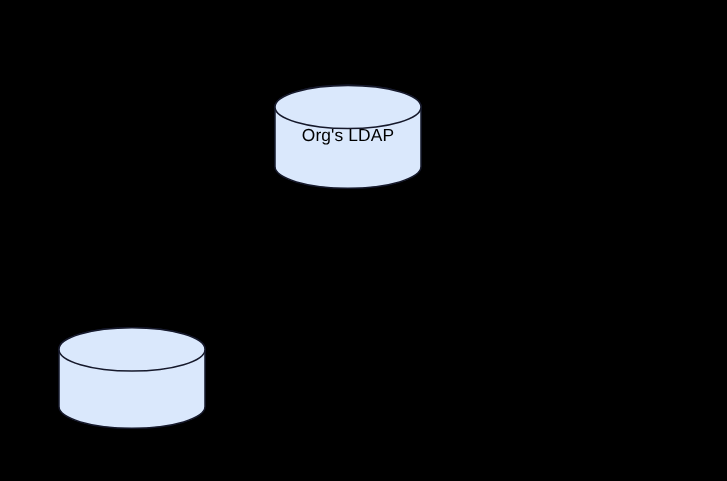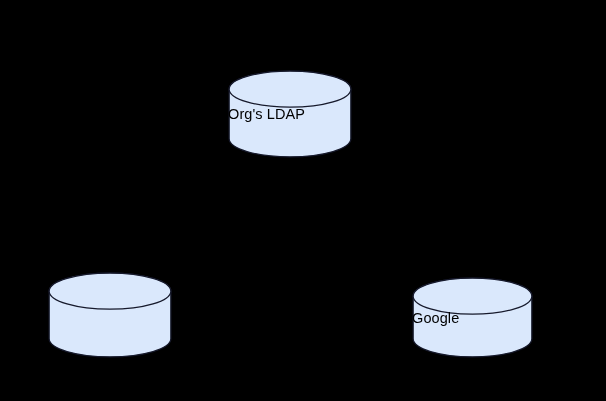--- a/index.html
+++ b/index.html
@@ -20,20 +20,21 @@
     position: absolute;
   }
   .cylinder svg {
     display: block;
     overflow: visible;
   }
   .cyl-label {
     position: absolute;
     left: 0;
     width: 100%;
+    text-align: center;
     color: #000000;
     font-family: "Liberation Sans", sans-serif;
     font-size: 14.5px;
     line-height: 19px;
     letter-spacing: 0.1px;
     white-space: nowrap;
     pointer-events: none;
   }
   .lbl-two-line { top: 50%; transform: translateY(-50%); }
   .lbl-one-line { top: 50%; transform: translateY(-50%); }
@@ -53,23 +54,14 @@
     </div>
   </div>
 
   <div class="cylinder" id="node-emm" style="left: 48px; top: 272px; width: 124px; height: 86px;">
     <svg id="svg-emm" xmlns="http://www.w3.org/2000/svg" width="124" height="86" viewBox="0 0 124 86">
         <path d="M 1.15 19.15 L 1.15 66.85 A 60.849999999999994 18 0 0 0 122.85 66.85 L 122.85 19.15 A 60.849999999999994 18 0 0 0 1.15 19.15 Z" fill="#dae8fc" stroke="#16192b" stroke-width="1.3" stroke-linejoin="round"></path>
         <ellipse cx="62" cy="19.15" rx="60.849999999999994" ry="18" fill="#dae8fc" stroke="#16192b" stroke-width="1.3"></ellipse>
       </svg>
   </div>
 
-  <div class="cylinder" id="node-google" style="left: 412px; top: 277px; width: 121px; height: 81px;">
-    <svg id="svg-google" xmlns="http://www.w3.org/2000/svg" width="121" height="81" viewBox="0 0 121 81">
-        <path d="M 1.15 19.15 L 1.15 61.85 A 59.349999999999994 18 0 0 0 119.85 61.85 L 119.85 19.15 A 59.349999999999994 18 0 0 0 1.15 19.15 Z" fill="#dae8fc" stroke="#16192b" stroke-width="1.3" stroke-linejoin="round"></path>
-        <ellipse cx="60.5" cy="19.15" rx="59.349999999999994" ry="18" fill="#dae8fc" stroke="#16192b" stroke-width="1.3"></ellipse>
-      </svg>
-    <div class="cyl-label lbl-one-line">
-      <div>Google</div>
-    </div>
-  </div>
 
 </div>
 
 </body></html>

